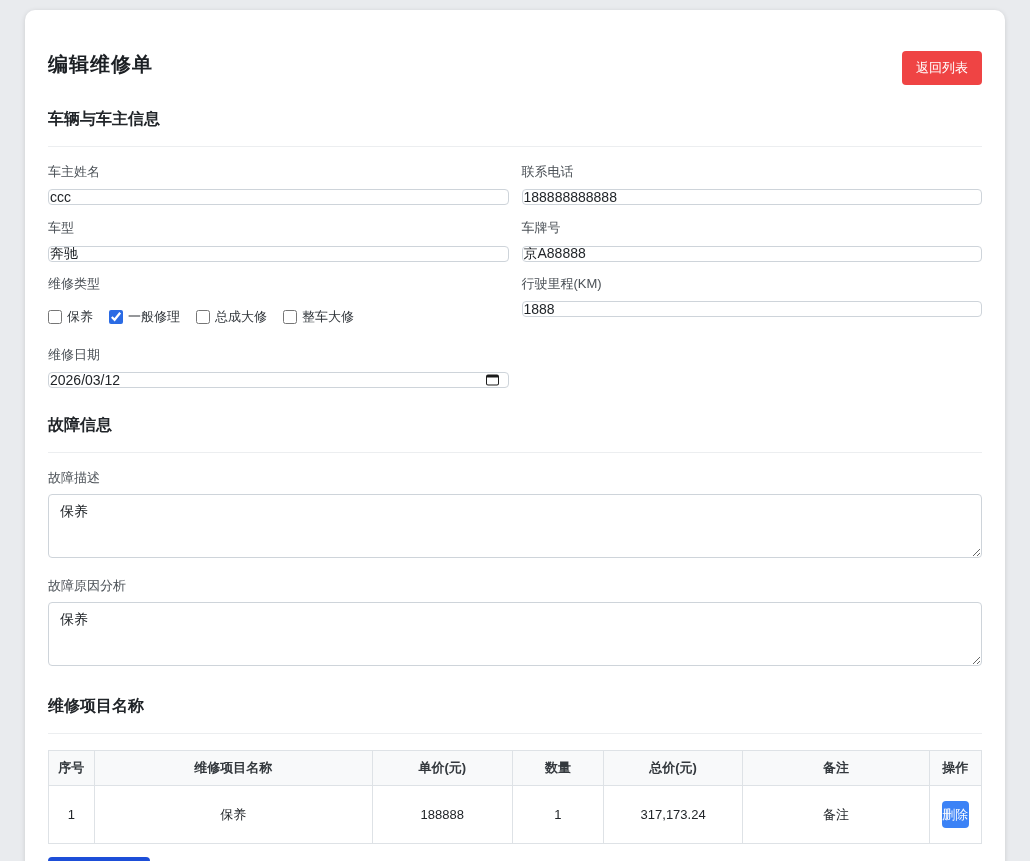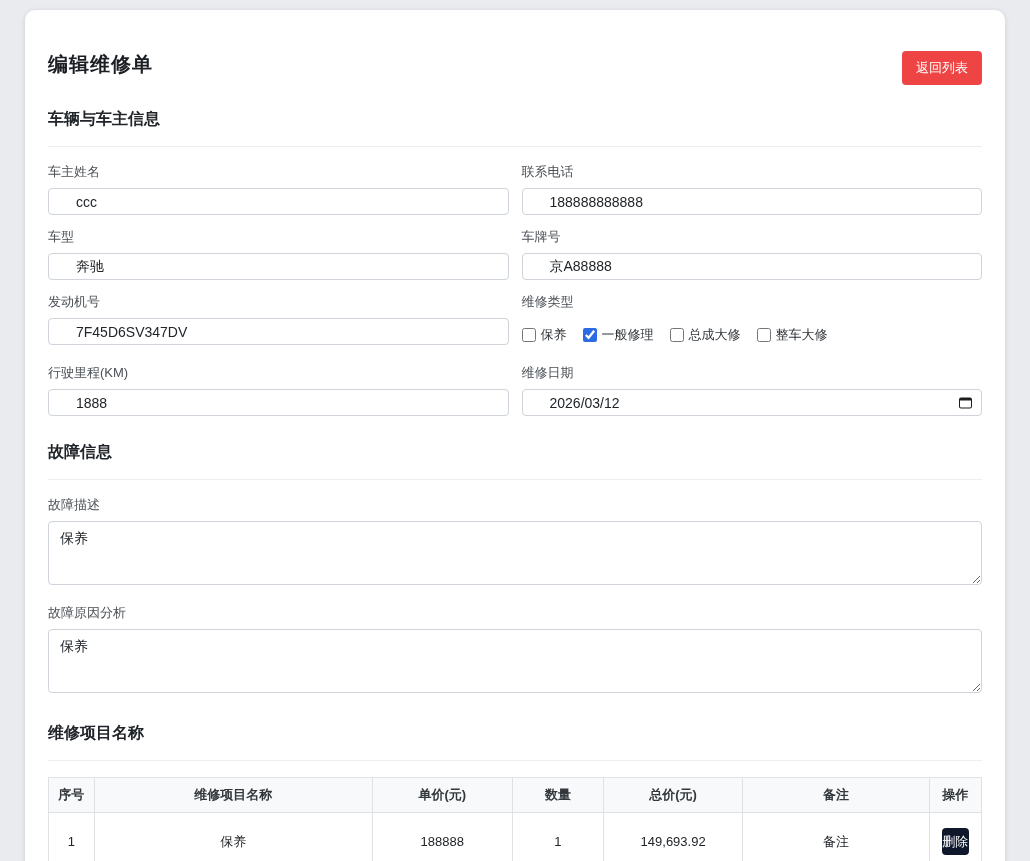--- a/index.html
+++ b/index.html
@@ -22,22 +22,22 @@
   .btn { border:none; border-radius:4px; cursor:pointer; font-family:inherit; color:#fff; }
   .btn-gray { background:#ef4444; font-size:13px; padding:8px 14px; }
   .btn-blue { background:#1d4ed8; font-size:13px; padding:8px 13px; }
   .section-heading {
     font-size:16px; font-weight:bold; color:#212529;
     padding-bottom:16px; border-bottom:1px solid #eceef0; margin:0 0 16px;
   }
   .form-grid { display:grid; grid-template-columns:1fr 1fr; column-gap:13px; row-gap:13px; margin-bottom:26px; }
   .field-label { display:block; font-size:13px; color:#4a5056; margin-bottom:7px; }
   .text-input {
-    width:100%; height:27px; border:1px solid #ced4da; border-radius:4px;
-    padding:0 27px; font-size:14px; color:#212529; font-family:inherit; background:#fff;
+    width:100%; height:16px; border:1px solid #ced4da; border-radius:4px;
+    padding:0 1px; font-size:14px; color:#212529; font-family:inherit; background:#fff;
   }
   .checkbox-group { display:flex; align-items:center; gap:16px; height:33px; font-size:13px; color:#2e3338; }
   .checkbox-item { display:flex; align-items:center; cursor:pointer; }
   .checkbox-item input { width:14px; height:14px; margin:0 5px 0 0; accent-color:#2b6be4; }
   .date-wrap { position:relative; }
   .calendar-icon {
     position:absolute; right:10px; top:50%; transform:translateY(-50%);
     width:13px; height:11px; border:1.5px solid #1c1c1c; border-top-width:3.5px; border-radius:2px;
   }
   .textarea-block { margin-bottom:15px;font-family:Liberation Serif, serif; }
@@ -49,21 +49,21 @@
   table.items { width:100%; border-collapse:collapse; margin-bottom:13px;border-radius:23px; }
   table.items th {
     background:#f8f9fa; border:1px solid #dee2e6; font-size:13px; font-weight:bold;
     color:#33383d; text-align:center; padding:8px 4px;
   }
   table.items td {
     border:1px solid #dee2e6; font-size:13px; color:#212529;
     text-align:center; padding:8px 4px; height:58px;
   }
   .btn-danger {
-    background:#0f172a; color:#fff; border:none; border-radius:4px;
+    background:#3b82f6; color:#fff; border:none; border-radius:4px;
     width:27px; padding:5px 0; font-size:13px; line-height:1.35; cursor:pointer; font-family:inherit;
   }
   .footer {
     margin-top:22px; border-top:1px solid #eceef0; padding-top:22px;
     display:flex; justify-content:space-between; align-items:center;
   }
 </style>
 </head>
 <body>
 
@@ -86,24 +86,20 @@
       <input class="text-input" type="text" value="188888888888" style="">
     </div>
     <div>
       <label class="field-label">车型</label>
       <input class="text-input" type="text" value="奔驰" style="">
     </div>
 
     <div>
       <label class="field-label">车牌号</label>
       <input class="text-input" type="text" value="京A88888" style="">
-    </div>
-    <div>
-      <label class="field-label">发动机号</label>
-      <input class="text-input" type="text" value="7F45D6SV347DV" style="">
     </div>
 
     <div>
       <label class="field-label">维修类型</label>
       <div class="checkbox-group">
         <label class="checkbox-item">
           <input type="checkbox" style="">
           <span>保养</span>
         </label>
         <label class="checkbox-item">
@@ -166,21 +162,21 @@
         <th>备注</th>
         <th>操作</th>
       </tr>
     </thead>
     <tbody>
       <tr>
         <td>1</td>
         <td>保养</td>
         <td>188888</td>
         <td>1</td>
-        <td>149,693.92</td>
+        <td>317,173.24</td>
         <td>备注</td>
         <td>
           <button class="btn-danger">删除</button>
         </td>
       </tr>
     </tbody>
   </table>
 
   <button class="btn btn-blue">+ 新增项目行</button>
 

